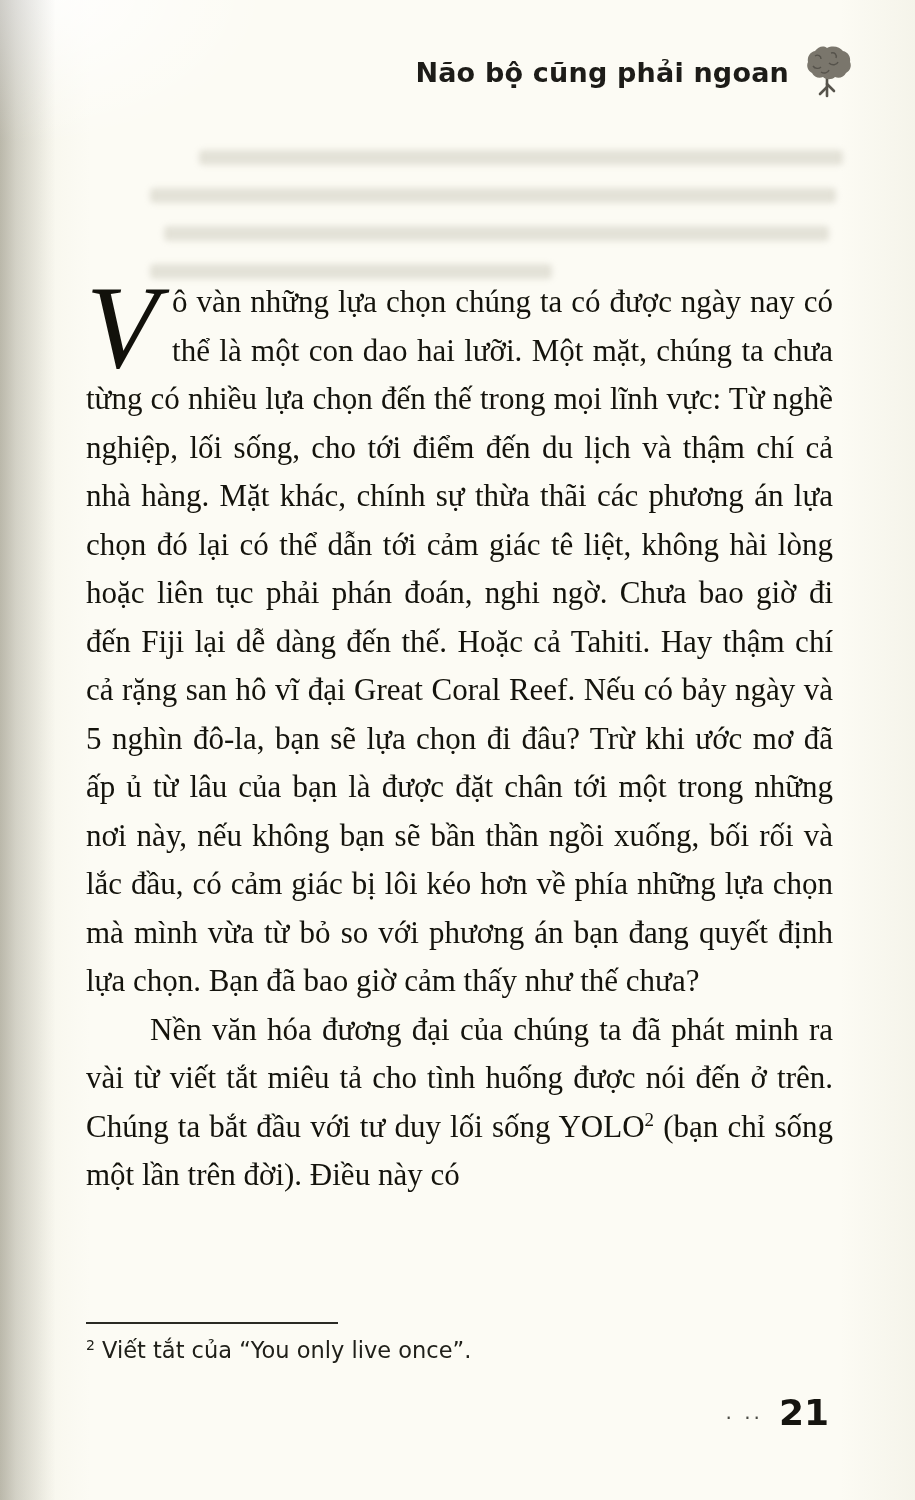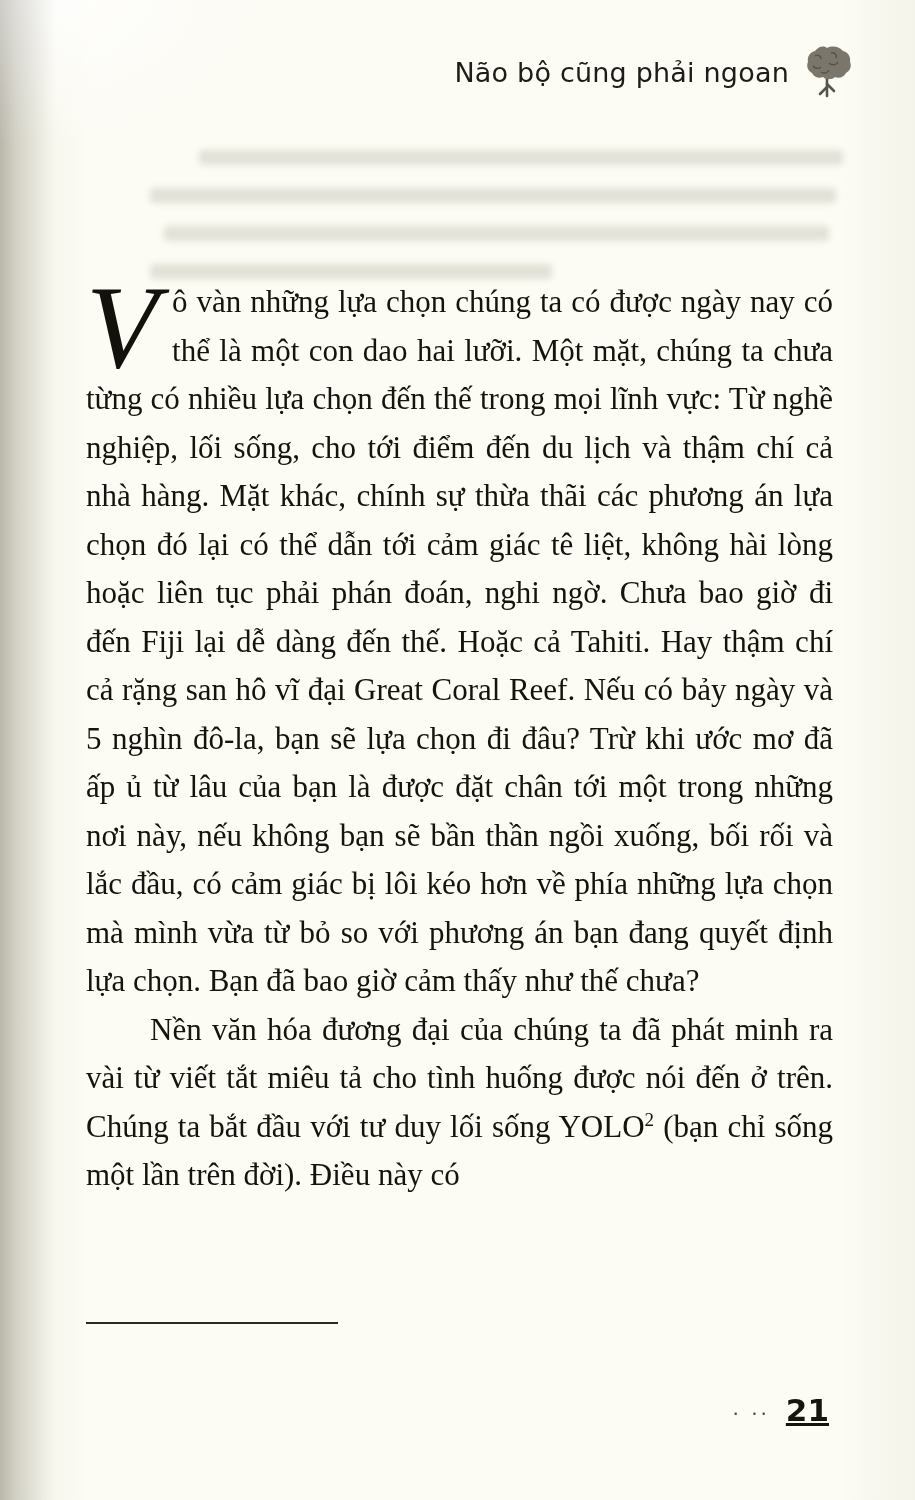--- a/index.html
+++ b/index.html
@@ -27,21 +27,21 @@
   .bleed .bl:nth-child(2){width:99%;}
   .bleed .bl:nth-child(3){width:96%;margin-left:2%;}
   .bleed .bl:nth-child(4){width:58%;}
   
   .header{
     position:absolute;top:44px;right:62px;
     display:flex;align-items:center;gap:12px;
   }
   .running-title{
     font-family:"DejaVu Sans",sans-serif;
-    font-weight:400;font-size:27px;letter-spacing:.2px;color:#1d1c18;
+    font-weight:700;font-size:27px;letter-spacing:.2px;color:#1d1c18;
   }
   .brain-icon{width:52px;height:56px;display:block;}
   
   .textblock{
     position:absolute;left:86px;right:82px;top:278px;
     font-size:31px;line-height:48.5px;text-align:justify;
     color:#14130c;
   }
   .para{margin:0;}
   .dropcap{
@@ -68,21 +68,21 @@
   .pagenum-row{
     position:absolute;right:86px;top:1392px;
     display:flex;align-items:baseline;gap:16px;
   }
   .pagenum-dots{
     font-family:"DejaVu Sans",sans-serif;font-size:20px;color:#4a4a44;
     letter-spacing:3px;
   }
   .pagenum{
     font-family:"DejaVu Sans",sans-serif;font-weight:700;
-    font-size:31px;color:#15140f;text-decoration:underline;
+    font-size:36px;color:#15140f;
   }
   .gutter-shadow{
     position:absolute;left:0;top:0;bottom:0;width:56px;
     background:linear-gradient(90deg,rgba(60,55,40,.22),rgba(60,55,40,0));
     pointer-events:none;
   }
 </style>
 </head>
 <body>
 
@@ -115,20 +115,21 @@
       </g>
     </svg>
   </div>
 
   <div class="textblock">
     <p class="para"><span class="dropcap">V</span><span>ô vàn những lựa chọn chúng ta có được ngày nay có thể là một con dao hai lưỡi. Một mặt, chúng ta chưa từng có nhiều lựa chọn đến thế trong mọi lĩnh vực: Từ nghề nghiệp, lối sống, cho tới điểm đến du lịch và thậm chí cả nhà hàng. Mặt khác, chính sự thừa thãi các phương án lựa chọn đó lại có thể dẫn tới cảm giác tê liệt, không hài lòng hoặc liên tục phải phán đoán, nghi ngờ. Chưa bao giờ đi đến Fiji lại dễ dàng đến thế. Hoặc cả Tahiti. Hay thậm chí cả rặng san hô vĩ đại Great Coral Reef. Nếu có bảy ngày và 5 nghìn đô-la, bạn sẽ lựa chọn đi đâu? Trừ khi ước mơ đã ấp ủ từ lâu của bạn là được đặt chân tới một trong những nơi này, nếu không bạn sẽ bần thần ngồi xuống, bối rối và lắc đầu, có cảm giác bị lôi kéo hơn về phía những lựa chọn mà mình vừa từ bỏ so với phương án bạn đang quyết định lựa chọn. Bạn đã bao giờ cảm thấy như thế chưa?</span></p>
     <p class="para indent"><span>Nền văn hóa đương đại của chúng ta đã phát minh ra vài từ viết tắt miêu tả cho tình huống được nói đến ở trên. Chúng ta bắt đầu với tư duy lối sống YOLO</span><sup class="fnref">2</sup><span> (bạn chỉ sống một lần trên đời). Điều này có</span></p>
   </div>
 
   <div class="footnote-sep"></div>
+  <div class="footnote"><sup>2</sup><span> Viết tắt của “You only live once”.</span></div>
 
   <div class="pagenum-row">
     <span class="pagenum-dots">· ··</span>
     <span class="pagenum">21</span>
   </div>
 
   <div class="gutter-shadow"></div>
 </div>
 
 </body></html>

